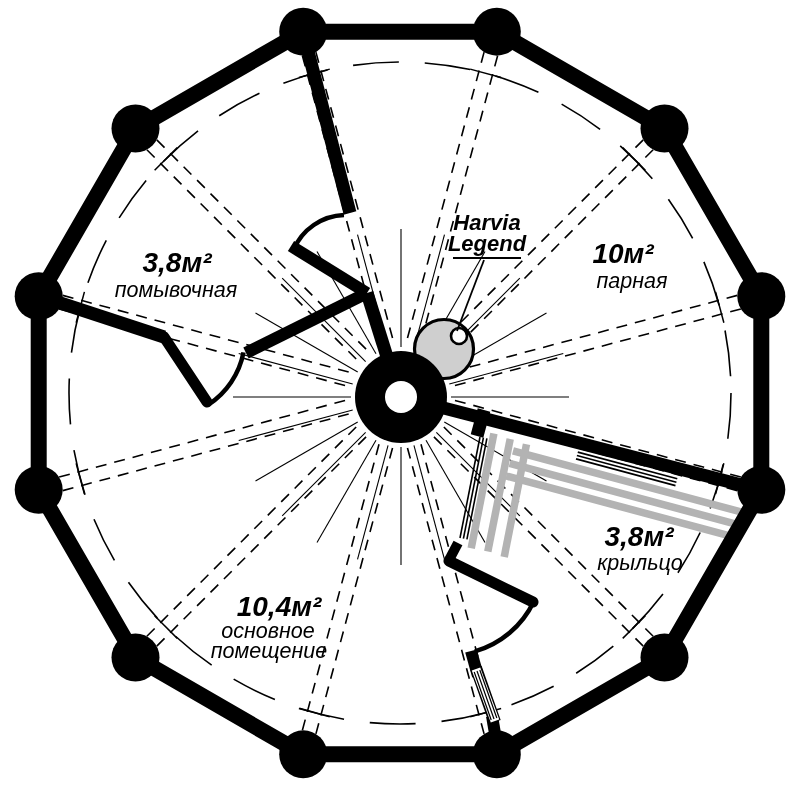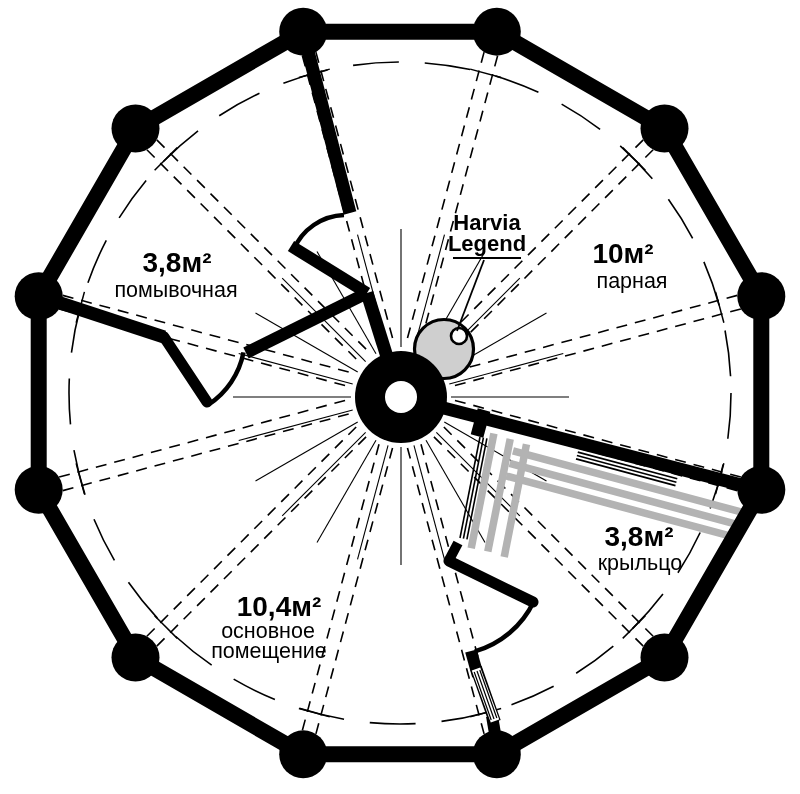--- a/index.html
+++ b/index.html
@@ -1,16 +1,16 @@
 <!DOCTYPE html>
 <html><head>
 <meta charset="utf-8">
 <style>
   html,body{margin:0;padding:0;background:#ffffff;}
-  #stage{position:relative;width:800px;height:794px;background:#fff;overflow:hidden;}
+  #stage{position:relative;width:800px;height:794px;background:#fff;overflow:hidden;font-style:italic;}
   svg{display:block;}
   text{font-family:"Liberation Sans","DejaVu Sans",sans-serif;fill:#000;}
   .area-label{font-size:28px;font-weight:600;}
   .room-label{font-size:21.5px;font-weight:400;}
   .heater-label{font-size:22px;font-weight:600;}
 </style>
 </head>
 <body>
 
 <div id="stage">

